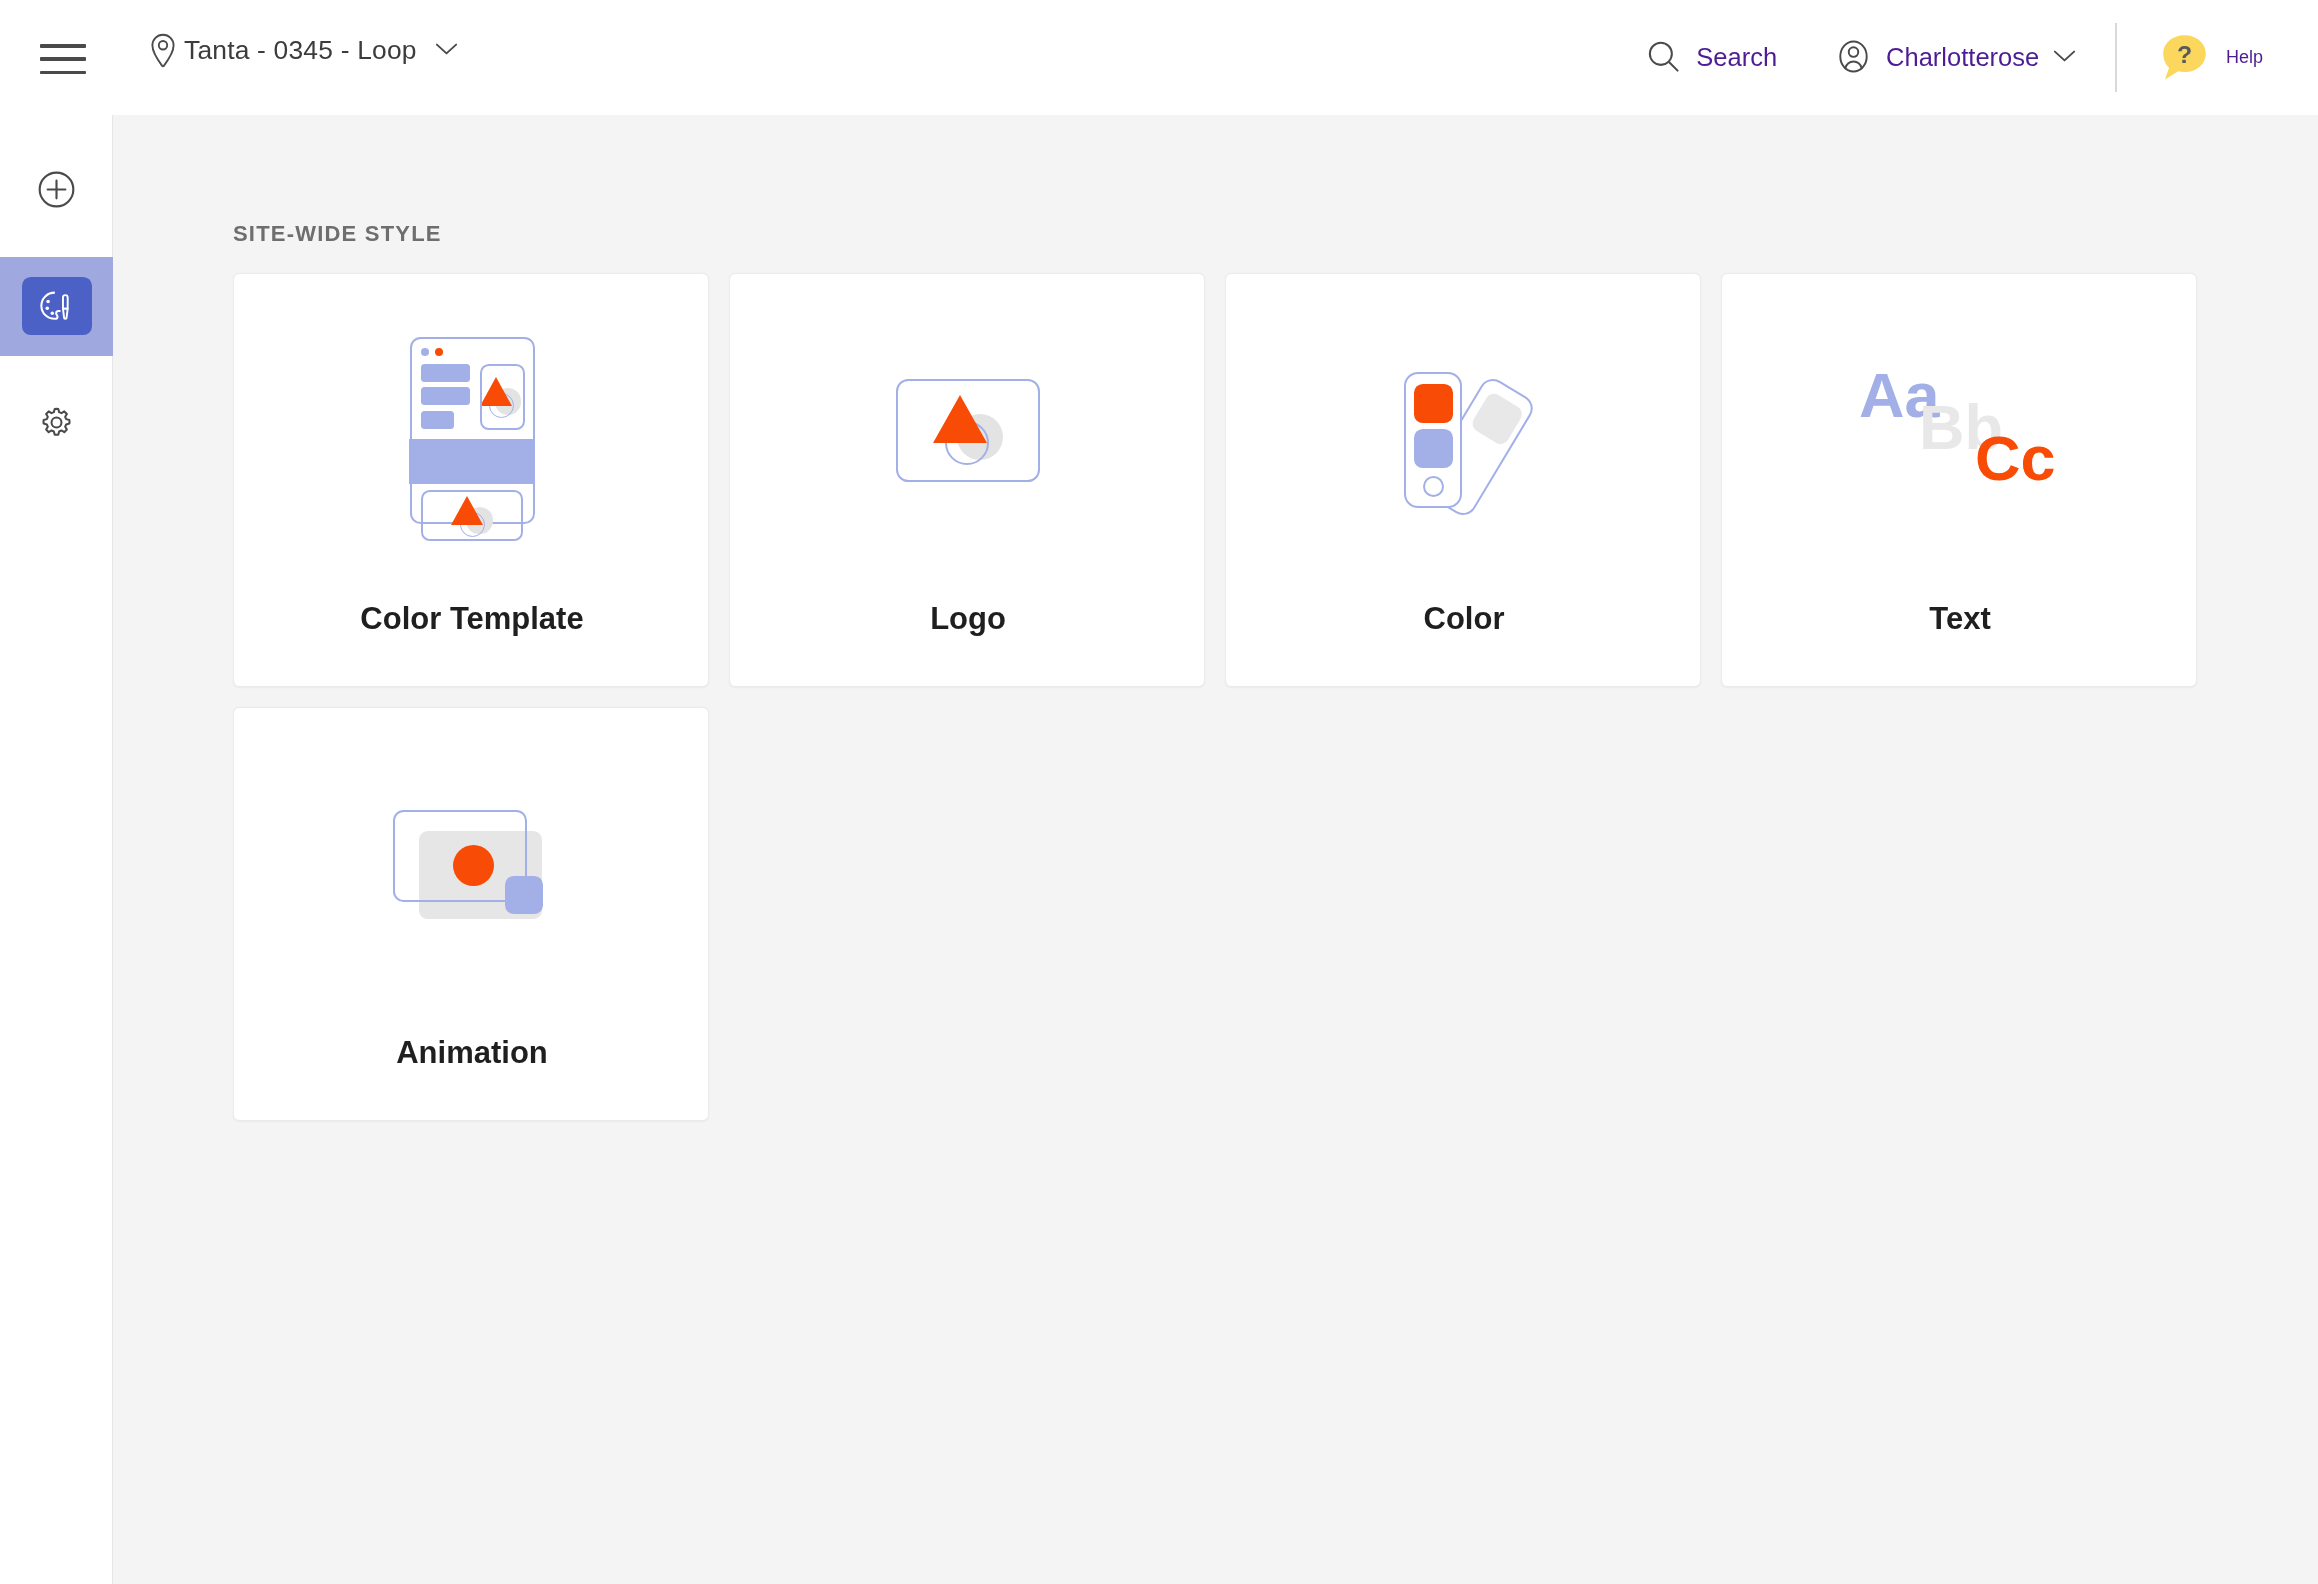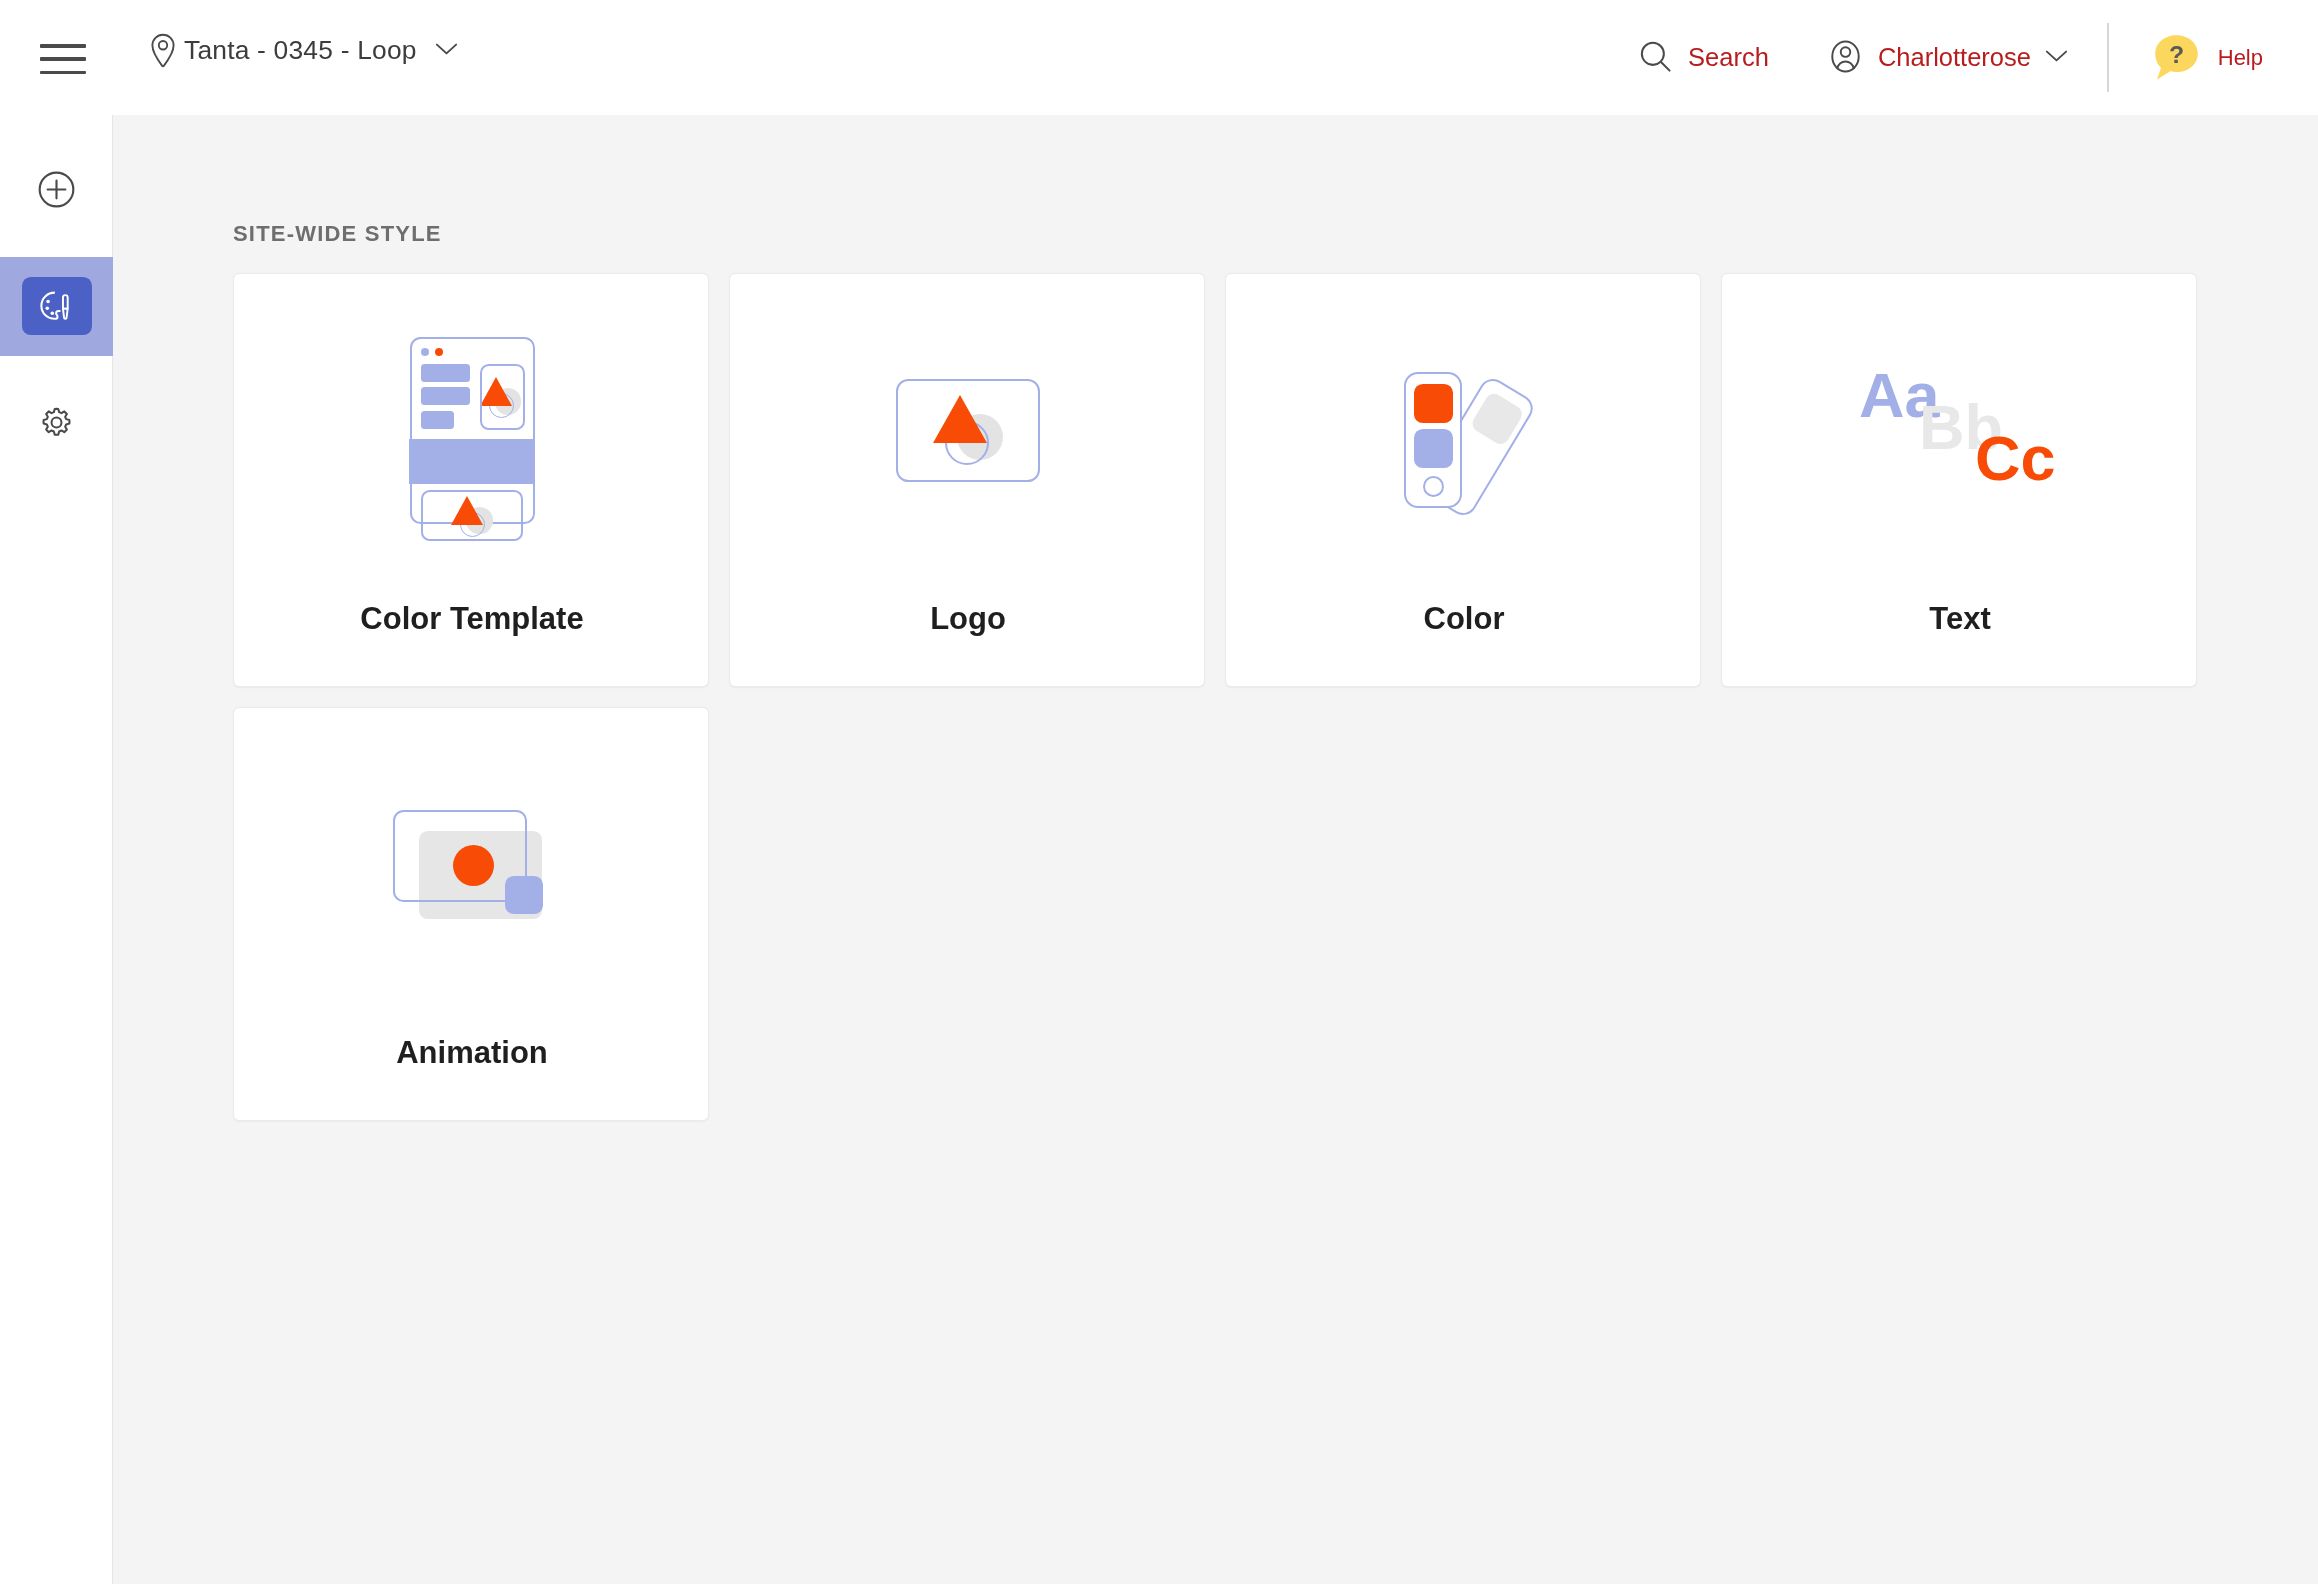--- a/index.html
+++ b/index.html
@@ -71,36 +71,36 @@
 
   .hdr-btn {
     display: flex;
     align-items: center;
     gap: 14px;
     cursor: pointer;
     padding: 8.8px 0;
   }
   .hdr-btn .label {
     font-size: 25.5px;
-    color: #b91c1c;
+    color: #4c1d95;
     white-space: nowrap;
   }
 
   .search-btn { margin-right: 58px; }
   .account-btn { margin-right: 39px; }
 
   .hdr-divider {
     width: 1.8px;
     height: 69px;
     background: #d8d8d8;
     margin-right: 40px;
   }
 
   .help-btn { margin-right: 56px; }
-  .help-btn .label { font-size: 22px; }
+  .help-btn .label { font-size: 18px; }
 
   
   .sidebar {
     position: absolute;
     left: 0;
     top: 115px;
     width: 113px;
     height: 1469px;
     background: #ffffff;
     border-right: 0.9px solid #e6e6e6;

